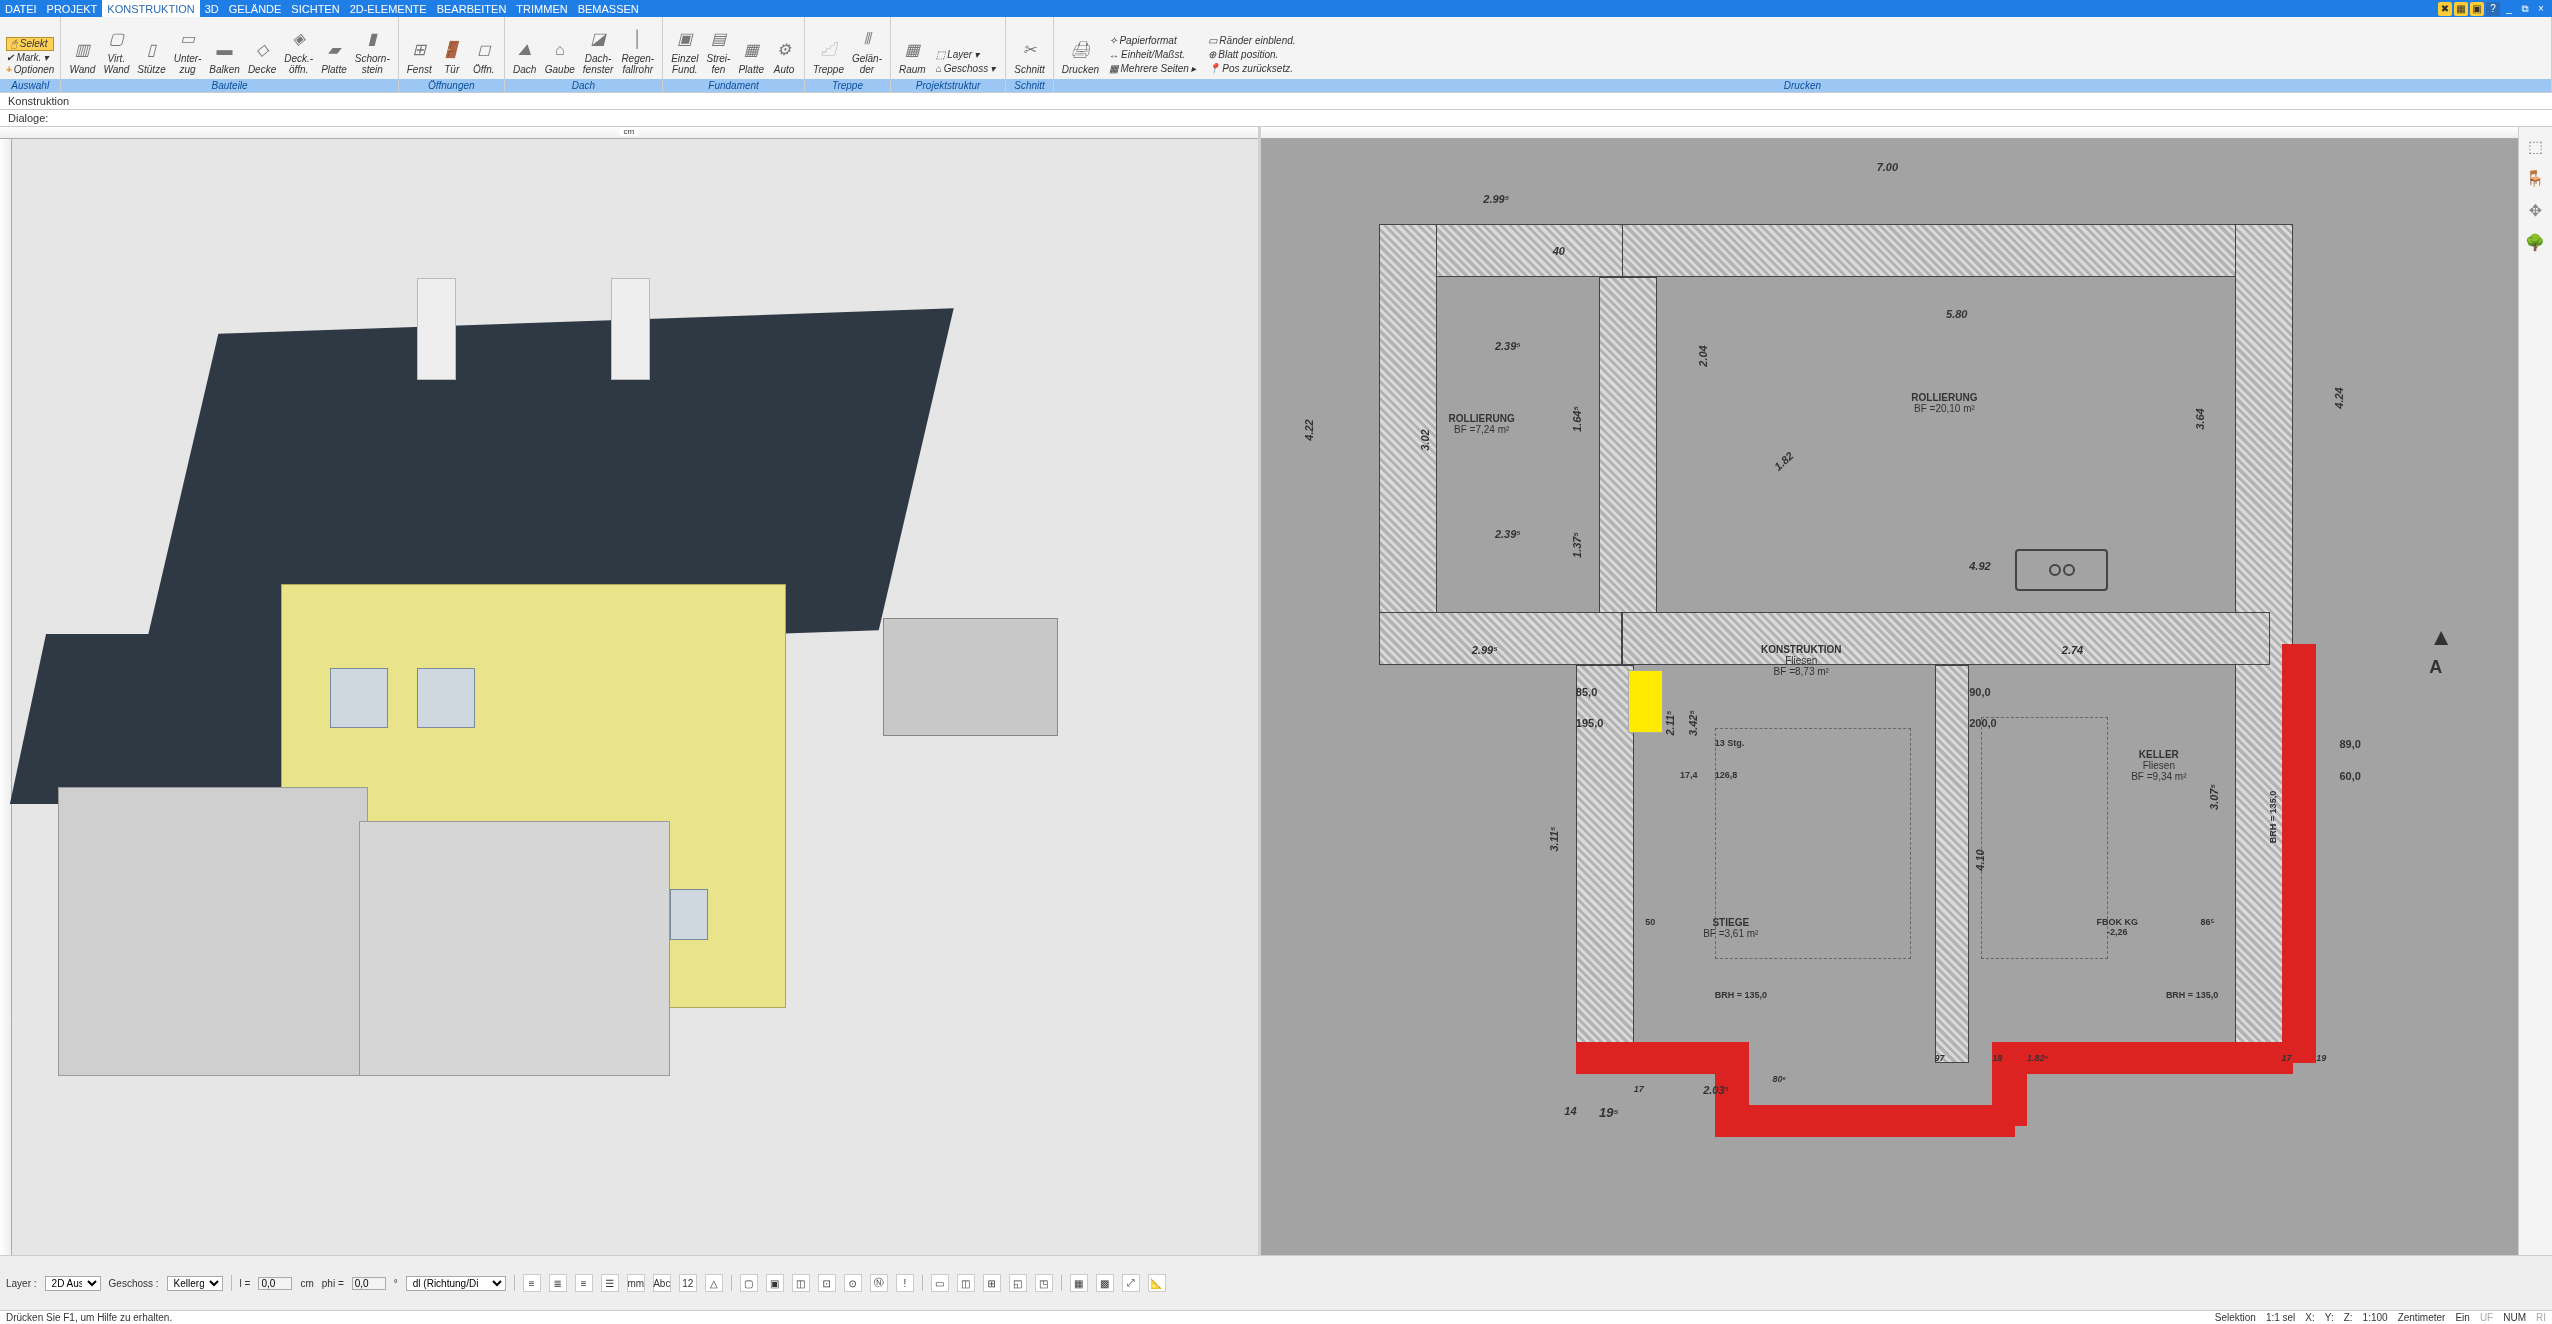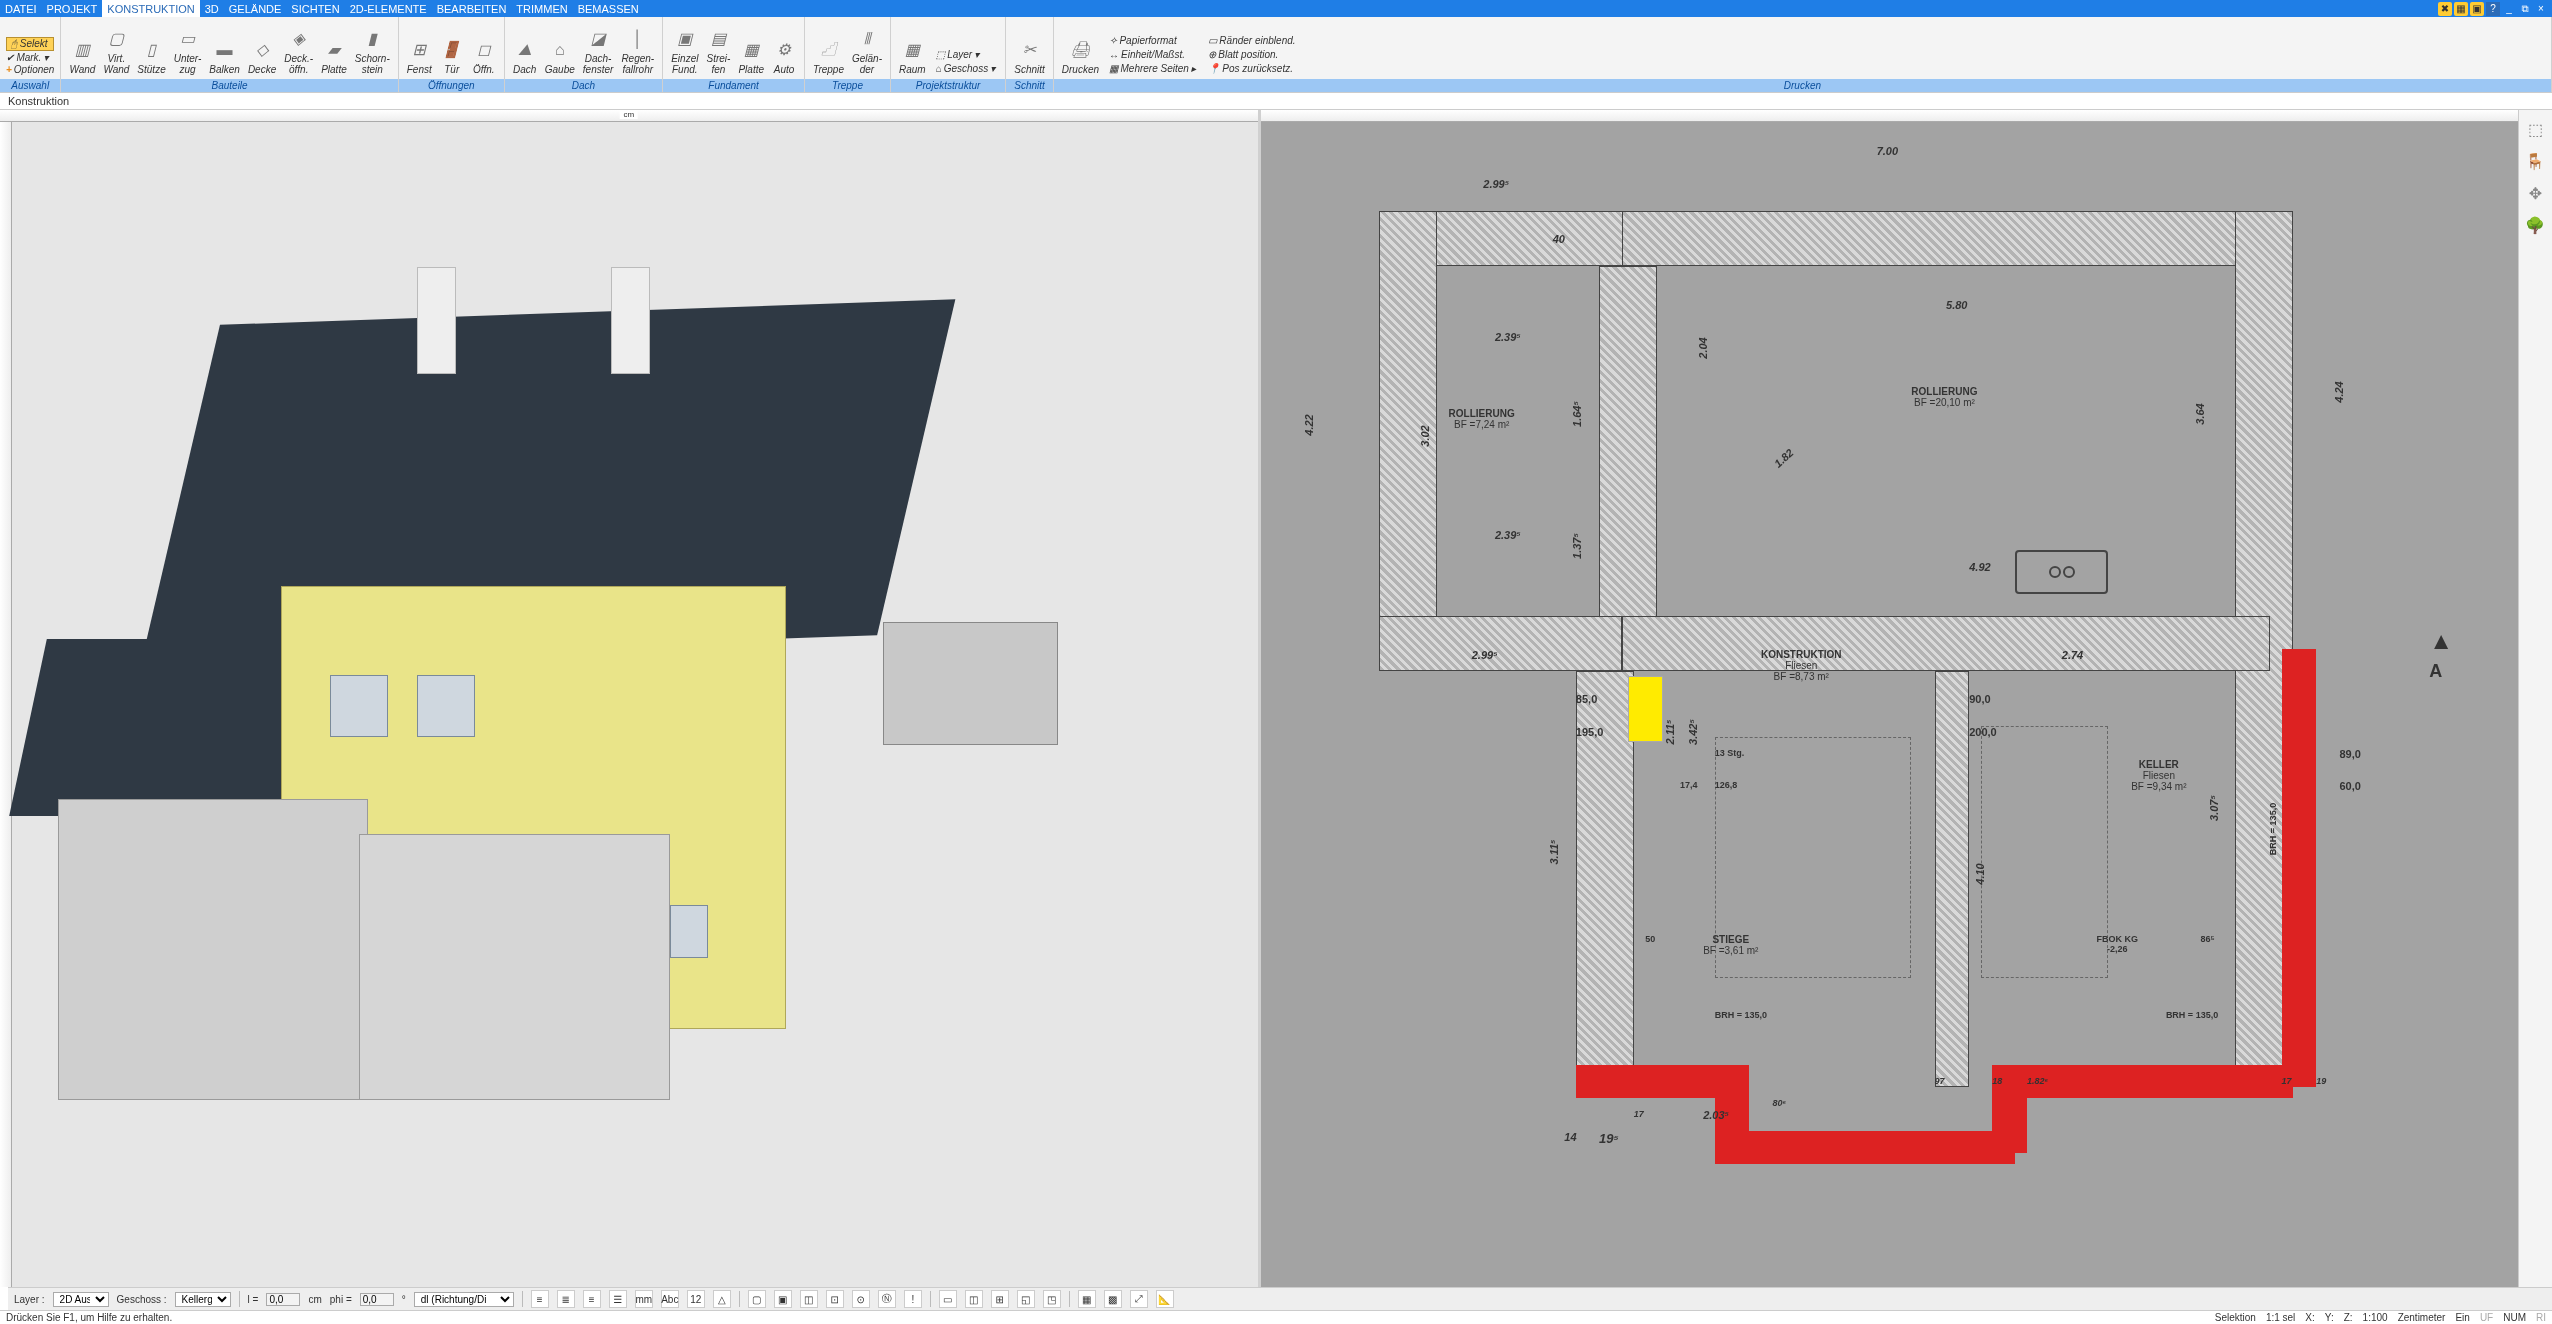--- a/index.html
+++ b/index.html
@@ -67,21 +67,21 @@
 .room-lbl { position: absolute; font-weight: bold; text-align: center; white-space: nowrap; }
 .dim { position: absolute; font-style: italic; font-size: 11px; font-weight: bold; }
 .redzone { position: absolute; background: #d22; }
 .yellowbox { position: absolute; background: #ffeb00; border: 1px solid #aaa; }
 .northarrow { position: absolute; right: 2px; top: 44%; font-size: 24px; }
 .dashbox { position: absolute; border: 1px dashed #666; }
 .sump { position: absolute; border: 2px solid #444; border-radius: 4px; display:flex; align-items:center; justify-content:center; gap:2px;}
 .sump .c { width:12px; height:12px; border:2px solid #444; border-radius:50%; }
 
 
-.bottombar { display: flex; align-items: center; gap: 8px; background: #eee; border-top: 1px solid #ccc; padding: 2px 6px; font-size: 10px; margin-left: 8px; }
+.bottombar { display: flex; align-items: center; gap: 8px; background: #eee; border-top: 1px solid #ccc; padding: 18px 6px; font-size: 10px; }
 .bottombar select, .bottombar input { font-size: 10px; border: 1px solid #aaa; padding: 0 2px; background: #fff; }
 .bottombar .mini { width: 56px; }
 .bottombar .num { width: 34px; background: #f3f3f3; }
 .bottombar .sep { width: 1px; height: 16px; background: #bbb; }
 .bottombar .icobtn { width: 18px; height: 18px; border: 1px solid #ccc; background: #fff; display: inline-flex; align-items: center; justify-content: center; font-size: 10px; }
 
 .status { display: flex; align-items: center; gap: 12px; background: #fff; border-top: 1px solid #ccc; padding: 1px 6px; font-size: 10px; justify-content: space-between; }
 .status .r { display: flex; gap: 10px; }
 .status .dim-mute { color: #aaa; }
 </style>
@@ -295,20 +295,21 @@
           <div class="rbtn-small">▭ <span>Ränder einblend.</span></div>
           <div class="rbtn-small">⊕ <span>Blatt position.</span></div>
           <div class="rbtn-small">📍 <span>Pos zurücksetz.</span></div>
         </div>
       </div>
       <div class="rgroup-title">Drucken</div>
     </div>
   </div>
 
   <div class="subbar">Konstruktion</div>
+  <div class="subbar">Dialoge:</div>
 
   <div class="main">
 
     <div class="pane pane-left">
       <div class="canvas-wrap">
         <div class="ruler-h">
             <span class="unit">cm</span>
           </div>
         <div class="canvas-row">
           <div class="ruler-v"></div>

